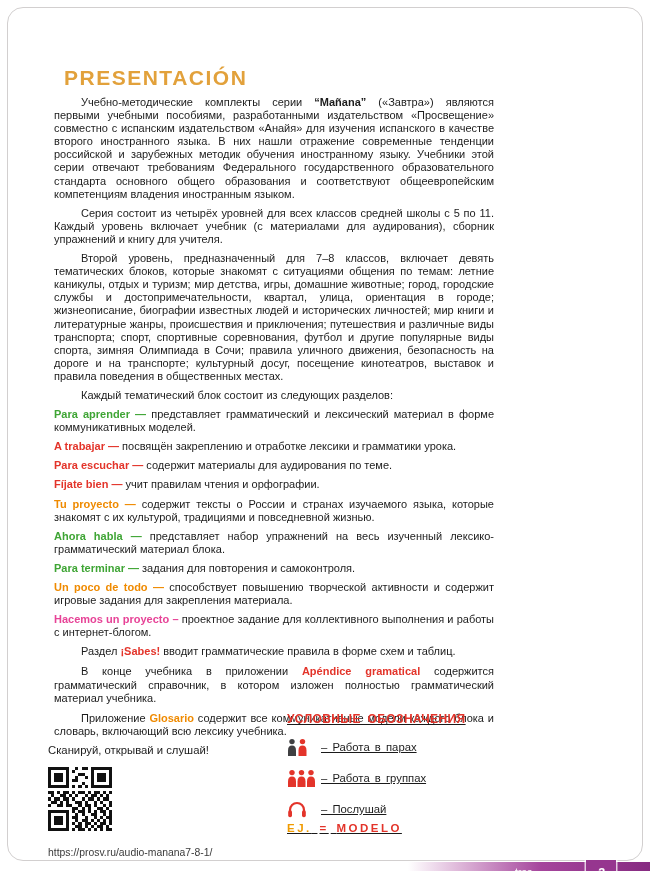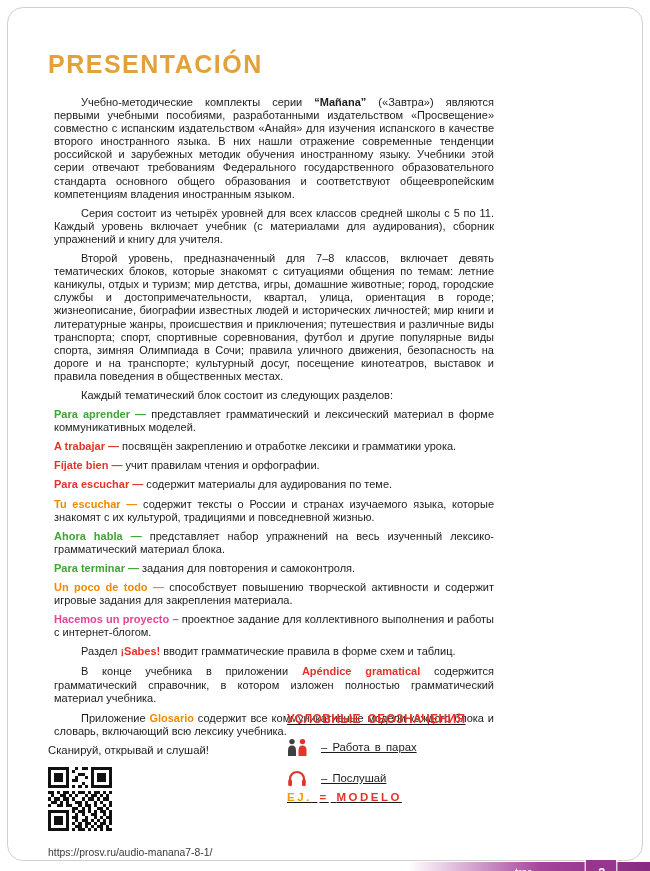--- a/index.html
+++ b/index.html
@@ -1,21 +1,21 @@
 <!DOCTYPE html>
 <html><head>
 <meta charset="utf-8">
 <style>
   html,body{margin:0;padding:0;background:#fff;}
   .page{position:relative;width:650px;height:871px;background:#fff;overflow:hidden;
         font-family:"Liberation Sans",sans-serif;color:#1a1a1a;}
   .page-frame{position:absolute;left:7px;top:7px;right:7px;bottom:10px;
         border:1.5px solid #d2cfcf;border-radius:16px;pointer-events:none;}
-  .title{position:absolute;left:48px;top:50px;margin:0;
-        font-size:25px;font-weight:700;letter-spacing:1.5px;color:#e2a13b;}
+  .title{position:absolute;left:48px;top:50px;margin:16px;
+        font-size:21px;font-weight:700;letter-spacing:1.5px;color:#e2a13b;}
   .content{position:absolute;left:48px;top:90px;width:452px;}
   .content p{margin:6px;font-size:11px;line-height:13.1px;text-align:justify;color:#1c1c1c;}
   .indent{text-indent:27px;}
   .mt{margin-top:7px !important;}
   .sec{font-weight:700;}
   .brand{font-weight:700;color:#1c1c1c;}
   .c-green{color:#3fa535;}
   .c-red{color:#e3342a;}
   .c-orange{color:#ef8a00;}
   .c-magenta{color:#e74397;}
@@ -52,23 +52,23 @@
   <h1 class="title">PRESENTACIÓN</h1>
 
   <div class="content">
     <p class="indent"><span>Учебно-методические комплекты серии </span><span class="brand">“Mañana”</span><span> («Завтра») являются первыми учебными пособиями, разработанными издательством «Просвещение» совместно с испанским издательством «Анайя» для изучения испанского в качестве второго иностранного языка. В них нашли отражение современные тенденции российской и зарубежных методик обучения иностранному языку. Учебники этой серии отвечают требованиям Федерального государственного образовательного стандарта основного общего образования и соответствуют общеевропейским компетенциям владения иностранным языком.</span></p>
     <p class="indent">Серия состоит из четырёх уровней для всех классов средней школы с 5 по 11. Каждый уровень включает учебник (с материалами для аудирования), сборник упражнений и книгу для учителя.</p>
     <p class="indent">Второй уровень, предназначенный для 7–8 классов, включает девять тематических блоков, которые знакомят с ситуациями общения по темам: летние каникулы, отдых и туризм; мир детства, игры, домашние животные; город, городские службы и достопримечательности, квартал, улица, ориентация в городе; жизнеописание, биографии известных людей и исторических личностей; мир книги и литературные жанры, происшествия и приключения; путешествия и различные виды транспорта; спорт, спортивные соревнования, футбол и другие популярные виды спорта, зимняя Олимпиада в Сочи; правила уличного движения, безопасность на дороге и на транспорте; культурный досуг, посещение кинотеатров, выставок и правила поведения в общественных местах.</p>
     <p class="indent">Каждый тематический блок состоит из следующих разделов:</p>
 
     <p><span class="sec c-green">Para aprender —</span> <span>представляет грамматический и лексический материал в форме коммуникативных моделей.</span></p>
     <p><span class="sec c-red">A trabajar —</span> <span>посвящён закреплению и отработке лексики и грамматики урока.</span></p>
+    <p><span class="sec c-red">Para escuchar —</span> <span>содержит материалы для аудирования по теме.</span></p>
     <p><span class="sec c-red">Fíjate bien —</span> <span>учит правилам чтения и орфографии.</span></p>
-    <p><span class="sec c-red">Para escuchar —</span> <span>содержит материалы для аудирования по теме.</span></p>
-    <p><span class="sec c-orange">Tu escuchar —</span> <span>содержит тексты о России и странах изучаемого языка, которые знакомят с их культурой, традициями и повседневной жизнью.</span></p>
+    <p><span class="sec c-orange">Tu proyecto —</span> <span>содержит тексты о России и странах изучаемого языка, которые знакомят с их культурой, традициями и повседневной жизнью.</span></p>
     <p><span class="sec c-green">Ahora habla —</span> <span>представляет набор упражнений на весь изученный лексико-грамматический материал блока.</span></p>
     <p><span class="sec c-green">Para terminar —</span> <span>задания для повторения и самоконтроля.</span></p>
     <p><span class="sec c-orange">Un poco de todo —</span> <span>способствует повышению творческой активности и содержит игровые задания для закрепления материала.</span></p>
     <p><span class="sec c-magenta">Hacemos un proyecto –</span> <span>проектное задание для коллективного выполнения и работы с интернет-блогом.</span></p>
 
     <p class="indent"><span>Раздел </span><span class="sec c-red">¡Sabes!</span><span> вводит грамматические правила в форме схем и таблиц.</span></p>
     <p class="indent mt"><span>В конце учебника в приложении </span><span class="sec c-red">Apéndice gramatical</span><span> содержится грамматический справочник, в котором изложен полностью грамматический материал учебника.</span></p>
     <p class="indent mt"><span>Приложение </span><span class="sec c-orange">Glosario</span><span> содержит все коммуникативные модели каждого блока и словарь, включающий всю лексику учебника.</span></p>
   </div>
 
@@ -107,20 +107,39 @@
             </g>
           <g fill="#e3342a" transform="translate(10.5,0)">
               <circle cx="5" cy="3.6" r="2.7"></circle>
               <path d="M1 18V12.4Q1 7.6 5 7.6T9 12.4V18Z"></path>
             </g>
         </svg>
       </span>
       <span class="legend-label">– Работа в парах</span>
     </div>
 
+    <div class="legend-item">
+      <span class="legend-icon">
+        <svg width="30" height="19" viewBox="0 0 30 19">
+          <g fill="#e3342a">
+              <circle cx="5" cy="3.6" r="2.7"></circle>
+              <path d="M1 18V12.4Q1 7.6 5 7.6T9 12.4V18Z"></path>
+            </g>
+          <g fill="#e3342a" transform="translate(9.5,0)">
+              <circle cx="5" cy="3.6" r="2.7"></circle>
+              <path d="M1 18V12.4Q1 7.6 5 7.6T9 12.4V18Z"></path>
+            </g>
+          <g fill="#e3342a" transform="translate(19,0)">
+              <circle cx="5" cy="3.6" r="2.7"></circle>
+              <path d="M1 18V12.4Q1 7.6 5 7.6T9 12.4V18Z"></path>
+            </g>
+        </svg>
+      </span>
+      <span class="legend-label">– Работа в группах</span>
+    </div>
 
     <div class="legend-item">
       <span class="legend-icon">
         <svg width="20" height="17" viewBox="0 0 20 17">
           <path d="M3 13V9a7 7 0 0 1 14 0v4" fill="none" stroke="#e3342a" stroke-width="2.2" stroke-linecap="round"></path>
           <rect x="1.2" y="9.2" width="3.8" height="7" rx="1.8" fill="#e3342a"></rect>
           <rect x="15" y="9.2" width="3.8" height="7" rx="1.8" fill="#e3342a"></rect>
         </svg>
       </span>
       <span class="legend-label">– Послушай</span>

